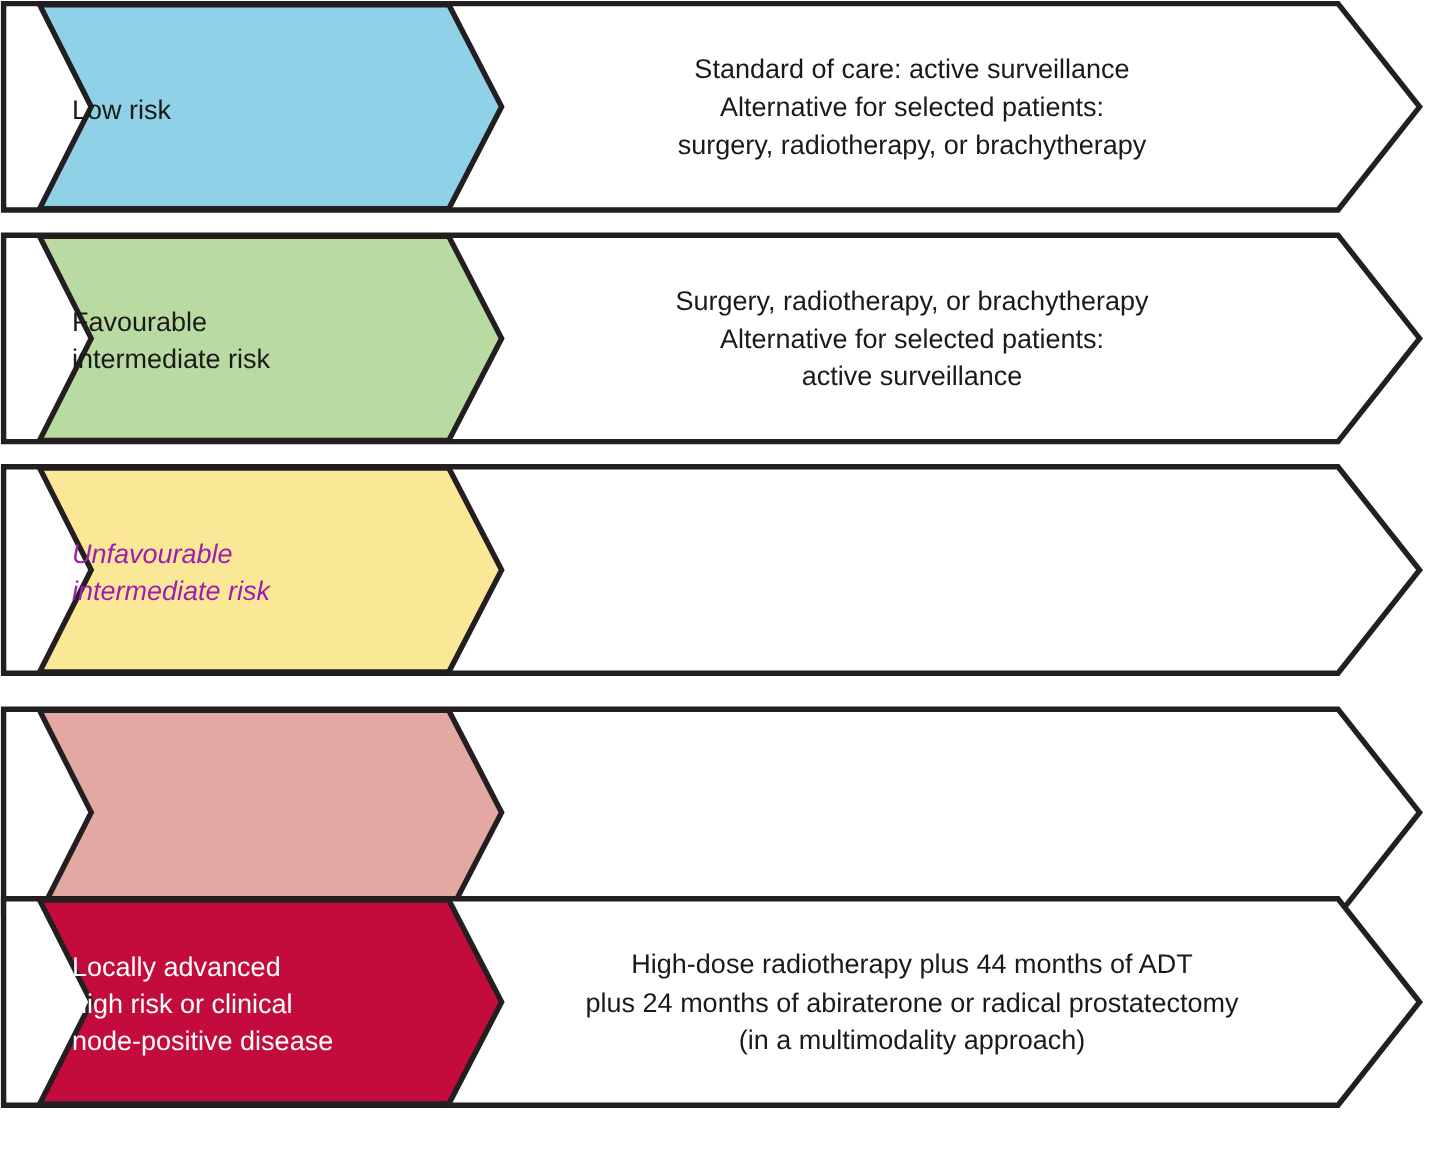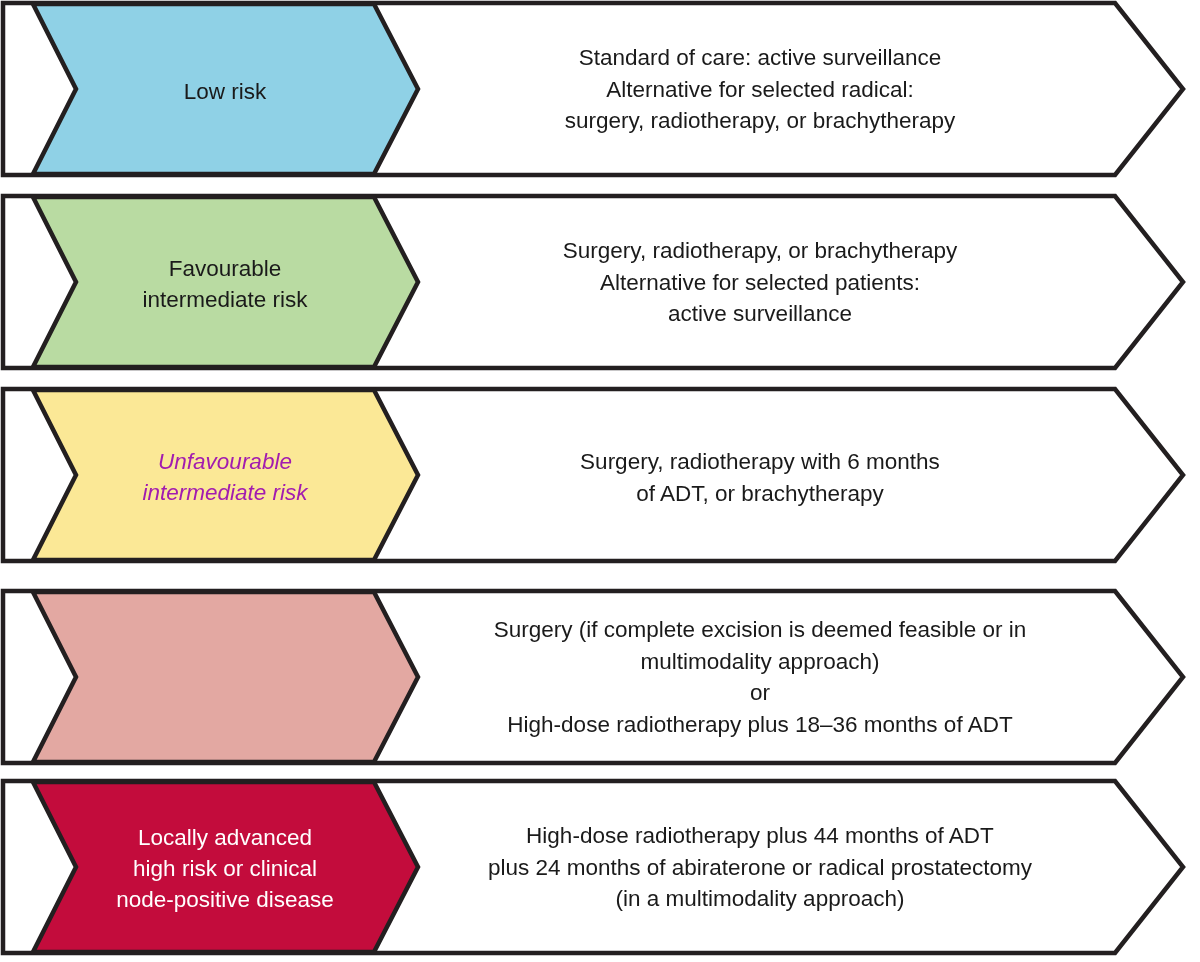--- a/index.html
+++ b/index.html
@@ -31,21 +31,20 @@
     position: absolute;
     left: 0;
     top: 0;
     display: block;
   }
 
   .risk-label {
     position: absolute;
     left: 60px;
     width: 330px;
-    text-align: center;
     font-size: 22.5px;
     line-height: 31px;
     color: #1a1a1a;
     white-space: pre-line;
     z-index: 3;
   }
 
   .risk-label.inverted {
     color: #ffffff;
   }
@@ -67,21 +66,21 @@
 
 <div id="diagram">
 
   <div class="row" style="top:0px;height:180px;">
     <svg class="row-svg" width="1200" height="180" viewBox="0 0 1200 180">
       <polygon points="3,3 1115,3 1183,89 1115,175 3,175" fill="#ffffff" stroke="#231f20" stroke-width="4.5" stroke-linejoin="miter"></polygon>
       <polygon class="chev-fill" points="33,4 374,4 418,89 374,174 33,174 76,89" fill="#8FD1E6" stroke="#231f20" stroke-width="4.5" stroke-linejoin="miter"></polygon>
     </svg>
     <div class="risk-label" style="top: 76px; color: rgb(26, 26, 26);">Low risk</div>
     <div class="treatment-text" style="top:42px;">Standard of care: active surveillance
-Alternative for selected radical:
+Alternative for selected patients:
 surgery, radiotherapy, or brachytherapy</div>
   </div>
 
   <div class="row" style="top:193px;height:180px;padding-left:21px;">
     <svg class="row-svg" width="1200" height="180" viewBox="0 0 1200 180">
       <polygon points="3,3 1115,3 1183,89 1115,175 3,175" fill="#ffffff" stroke="#231f20" stroke-width="4.5" stroke-linejoin="miter"></polygon>
       <polygon class="chev-fill" points="33,4 374,4 418,89 374,174 33,174 76,89" fill="#B9DBA2" stroke="#231f20" stroke-width="4.5" stroke-linejoin="miter"></polygon>
     </svg>
     <div class="risk-label" style="top: 60px; color: rgb(26, 26, 26);">Favourable
 intermediate risk</div>
@@ -90,36 +89,30 @@
 active surveillance</div>
   </div>
 
   <div class="row" style="top:386px;height:180px;">
     <svg class="row-svg" width="1200" height="180" viewBox="0 0 1200 180">
       <polygon points="3,3 1115,3 1183,89 1115,175 3,175" fill="#ffffff" stroke="#231f20" stroke-width="4.5" stroke-linejoin="miter"></polygon>
       <polygon class="chev-fill" points="33,4 374,4 418,89 374,174 33,174 76,89" fill="#FBE896" stroke="#231f20" stroke-width="4.5" stroke-linejoin="miter"></polygon>
     </svg>
     <div class="risk-label" style="top: 60px; color: #a21caf; font-style: italic;">Unfavourable
 intermediate risk</div>
-    <div class="treatment-text" style="top:60px;">Surgery, radiotherapy with 6 months
-of ADT, or brachytherapy</div>
   </div>
 
   <div class="row" style="top:588px;height:180px;">
     <svg class="row-svg" width="1200" height="180" viewBox="0 0 1200 180">
       <polygon points="3,3 1115,3 1183,89 1115,175 3,175" fill="#ffffff" stroke="#231f20" stroke-width="4.5" stroke-linejoin="miter"></polygon>
       <polygon class="chev-fill" points="33,4 374,4 418,89 374,174 33,174 76,89" fill="#E3A8A2" stroke="#231f20" stroke-width="4.5" stroke-linejoin="miter"></polygon>
     </svg>
-    <div class="treatment-text" style="top:26px;">Surgery (if complete excision is deemed feasible or in
-multimodality approach)
-or
-High-dose radiotherapy plus 18–36 months of ADT</div>
   </div>
 
-  <div class="row" style="top:778px;height:180px;">
+  <div class="row" style="top:746px;height:180px;">
     <svg class="row-svg" width="1200" height="180" viewBox="0 0 1200 180">
       <polygon points="3,3 1115,3 1183,89 1115,175 3,175" fill="#ffffff" stroke="#231f20" stroke-width="4.5" stroke-linejoin="miter"></polygon>
       <polygon class="chev-fill" points="33,4 374,4 418,89 374,174 33,174 76,89" fill="#C30C3C" stroke="#231f20" stroke-width="4.5" stroke-linejoin="miter"></polygon>
     </svg>
     <div class="risk-label inverted" style="top: 44px; color: rgb(255, 255, 255);">Locally advanced
 high risk or clinical
 node-positive disease</div>
     <div class="treatment-text" style="top:42px;">High-dose radiotherapy plus 44 months of ADT
 plus 24 months of abiraterone or radical prostatectomy
 (in a multimodality approach)</div>

